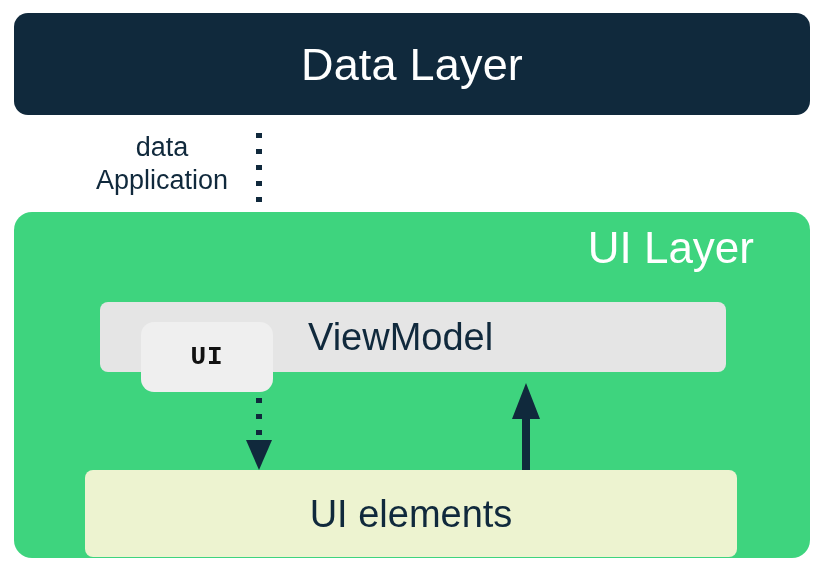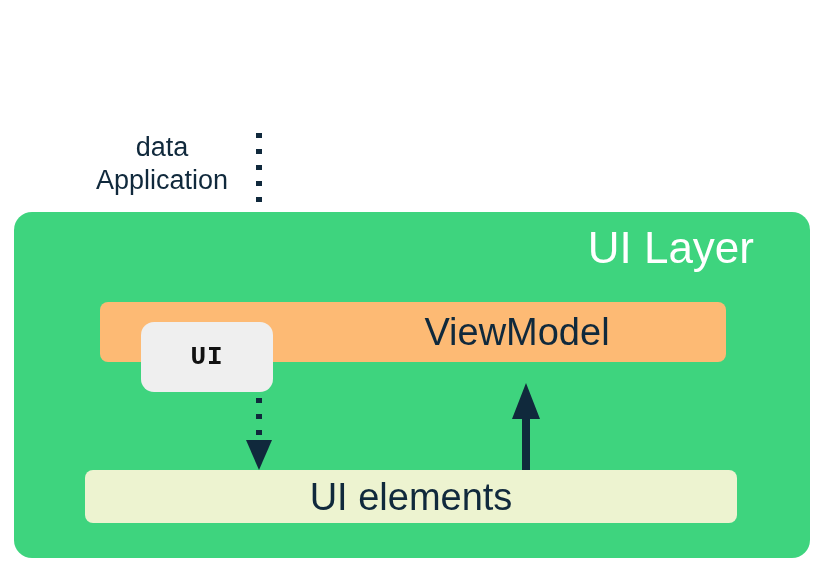--- a/index.html
+++ b/index.html
@@ -77,27 +77,26 @@
     line-height: 1;
     font-weight: 400;
   }
 
   
   .viewmodel-box {
     position: absolute;
     left: 100px;
     top: 302px;
     width: 626px;
-    height: 60px;
-    background: #fdba74;
+    height: 70px;
+    background: #e5e5e5;
     border-radius: 8px;
     display: flex;
     align-items: center;
     box-sizing: border-box;
-    justify-content: center;
   }
   .viewmodel-label {
     color: #10293c;
     font-size: 38px;
     line-height: 1;
     font-weight: 400;
     margin-left: 208px;
   }
 
   
@@ -123,21 +122,21 @@
     color: #111111;
     letter-spacing: 1px;
   }
 
   
   .ui-elements-box {
     position: absolute;
     left: 85px;
     top: 470px;
     width: 652px;
-    height: 53px;
+    height: 87px;
     background: #edf3d0;
     border-radius: 8px;
     display: flex;
     align-items: center;
     justify-content: center;
     box-sizing: border-box;
   }
   .ui-elements-label {
     color: #10293c;
     font-size: 38px;
@@ -168,20 +167,23 @@
     position: absolute;
   }
   .dotted-arrow-1 { left: 244px; top: 131px; width: 30px; height: 166px; }
   .dotted-arrow-2 { left: 244px; top: 396px; width: 30px; height: 74px; }
 </style>
 </head>
 <body>
 
 <div id="diagram">
 
+  <div class="data-layer">
+    <div class="data-layer-label">Data Layer</div>
+  </div>
 
   <div class="app-data-label">
     <span>data</span>
     <span>Application</span>
   </div>
 
   <svg class="dotted-arrow dotted-arrow-1" viewBox="0 0 30 166">
     <line x1="15" y1="2" x2="15" y2="136" stroke="#10293c" stroke-width="6" stroke-dasharray="5 11" stroke-linecap="butt"></line>
     <polygon points="2,136 28,136 15,166" fill="#10293c"></polygon>
   </svg>

